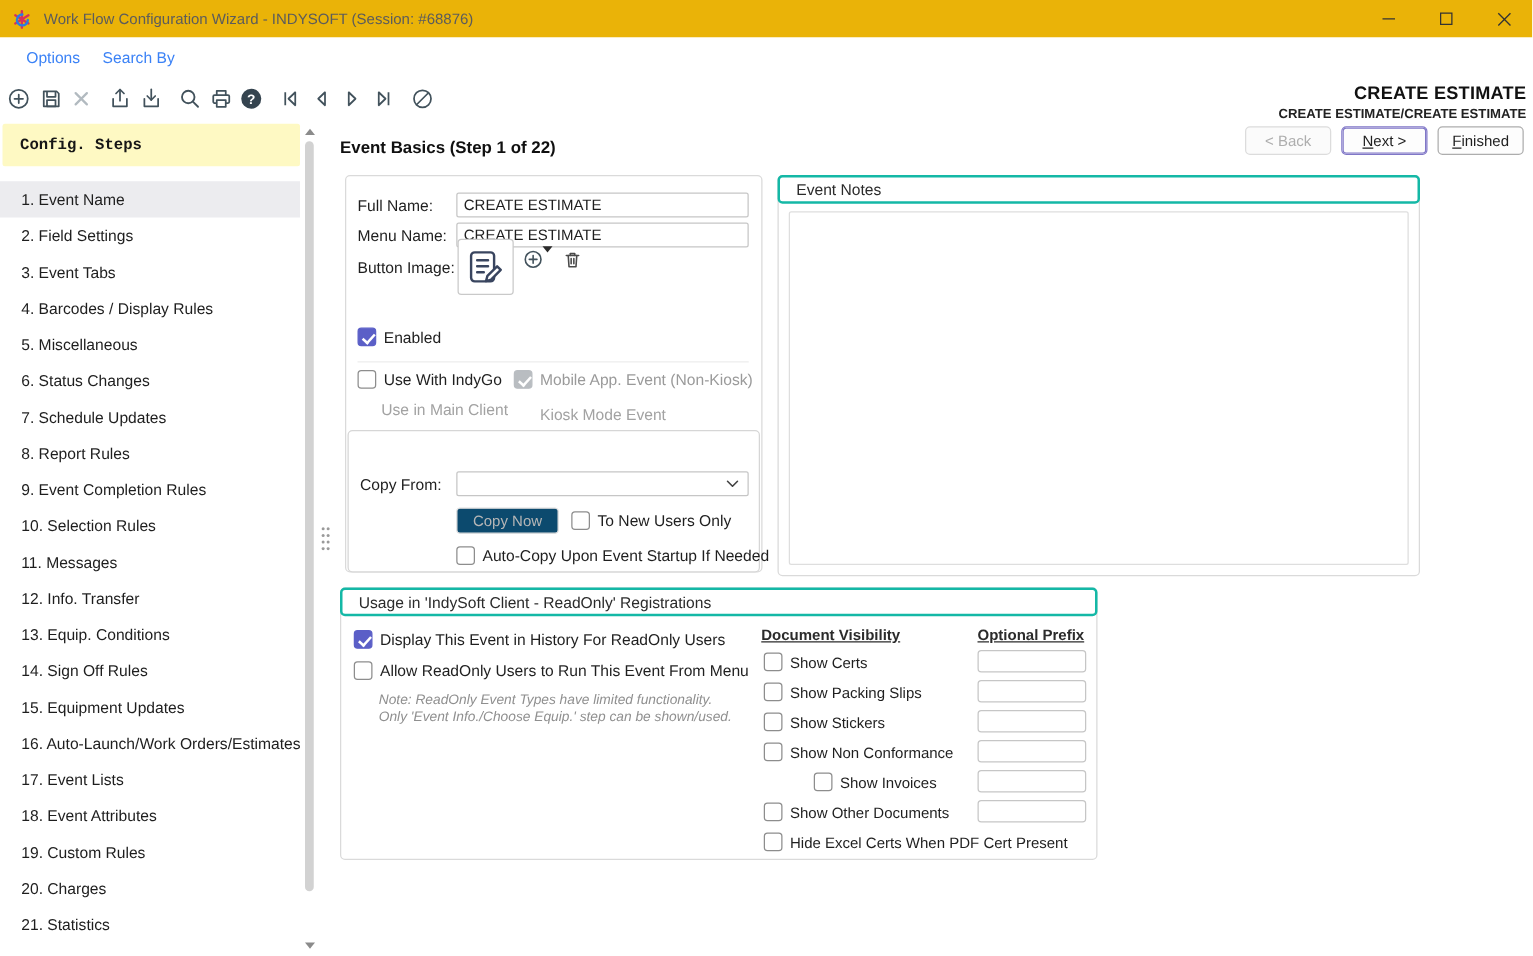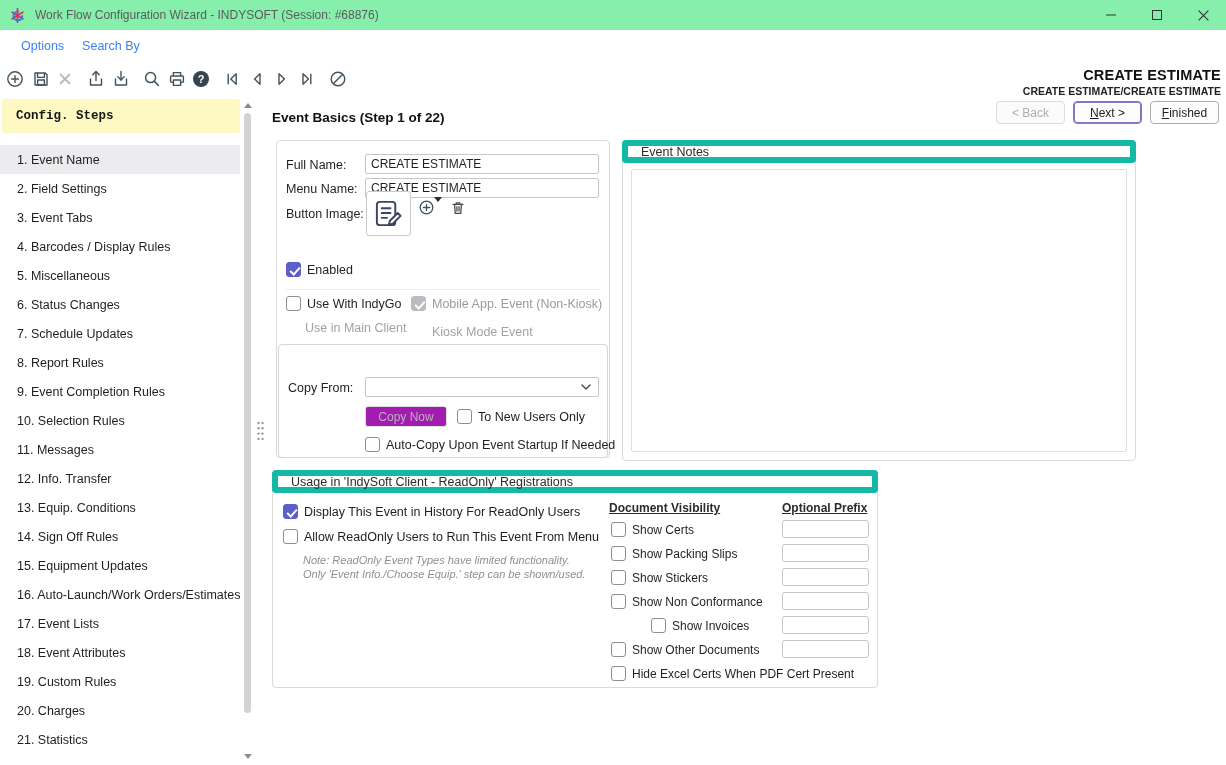--- a/index.html
+++ b/index.html
@@ -1,21 +1,21 @@
 <!DOCTYPE html>
 <html><head>
 <meta charset="utf-8">
 <style>
   *{margin:0;padding:0;box-sizing:border-box;}
   html,body{width:1226px;height:765px;}
   body{font-family:"Liberation Sans","DejaVu Sans",sans-serif;background:#fff;color:#1f1f1f;}
   .window{position:relative;width:1226px;height:765px;overflow:hidden;background:#fff;}
 
   
-  .titlebar{position:absolute;left:0;top:0;width:100%;height:30px;background:#86efac;display:flex;align-items:center;}
+  .titlebar{position:absolute;left:0;top:0;width:100%;height:30px;background:#eab308;display:flex;align-items:center;}
   .app-icon{margin-left:9px;display:flex;align-items:center;}
   .win-title{margin-left:9px;font-size:12px;color:#5c5c5c;}
   .win-controls{margin-left:auto;display:flex;height:100%;}
   .wc{width:46px;height:100%;display:flex;align-items:center;justify-content:center;background:none;border:none;}
 
   
   .menubar{position:absolute;left:0;top:30px;width:100%;height:31px;background:#fff;display:flex;align-items:center;padding-left:12px;}
   .menu-item{font-size:12.5px;color:#3b82f6;padding:5px 9px;cursor:default;}
 
   
@@ -43,21 +43,21 @@
   .vs-top{top:2px;} .vs-bottom{bottom:2px;}
   .tri-up{width:0;height:0;border-left:4px solid transparent;border-right:4px solid transparent;border-bottom:5px solid #8b8b8b;}
   .tri-down{width:0;height:0;border-left:4px solid transparent;border-right:4px solid transparent;border-top:5px solid #8b8b8b;}
   .vs-thumb{position:absolute;left:3px;top:17px;width:7px;height:600px;background:#d2d2d2;border-radius:4px;}
 
   .splitter{position:absolute;left:254px;top:417px;width:13px;height:27px;display:flex;align-items:center;justify-content:center;}
 
   
   .main-title{position:absolute;left:272px;top:110px;font-size:13.5px;font-weight:bold;color:#101010;}
   .group{position:absolute;border:1px solid #dadada;border-radius:4px;background:#fff;}
-  .ghead{position:absolute;left:-1px;right:-1px;top:-1px;height:23px;border:6px solid #14b8a6;border-radius:4px;background:#fff;display:flex;align-items:center;padding-left:13px;font-size:12.5px;color:#2b2b2b;white-space:nowrap;}
+  .ghead{position:absolute;left:-1px;right:-1px;top:-1px;height:23px;border:2px solid #14b8a6;border-radius:4px;background:#fff;display:flex;align-items:center;padding-left:13px;font-size:12.5px;color:#2b2b2b;white-space:nowrap;}
 
   .flabel{position:absolute;font-size:12.5px;color:#1f1f1f;white-space:nowrap;}
   .gray-label{position:absolute;font-size:12.5px;color:#a2a2a2;white-space:nowrap;}
   .ti{position:absolute;height:20px;border:1px solid #c6c6c6;border-radius:2px;font-family:inherit;font-size:12px;color:#1f1f1f;padding:0 5px;background:#fff;outline:none;}
 
   .cb{position:absolute;display:flex;align-items:center;gap:6px;cursor:default;}
   .cb .box{width:15px;height:15px;border:1px solid #8d8d8d;border-radius:3px;background:#fff;position:relative;flex:none;}
   .cb .lbl{font-size:12.5px;color:#1f1f1f;white-space:nowrap;}
   .cb.sm .lbl{font-size:12px;}
   .cb.checked .box{background:#5b5fc7;border-color:#5b5fc7;}
@@ -68,21 +68,21 @@
   .img-tile{position:absolute;left:89px;top:50px;width:45px;height:45px;border:1px solid #c9c9c9;border-radius:3px;background:#fff;display:flex;align-items:center;justify-content:center;}
   .iconbtn{position:absolute;background:none;border:none;padding:0;display:flex;align-items:center;justify-content:center;}
   .dd-tri{position:absolute;width:0;height:0;border-left:4px solid transparent;border-right:4px solid transparent;border-top:5px solid #2b2b2b;}
 
   .hline{position:absolute;left:9px;right:10px;border-top:1px solid #ededed;}
 
   .combo{position:absolute;height:20px;border:1px solid #c6c6c6;border-radius:2px;background:#fff;display:flex;align-items:center;}
   .combo .val{flex:1;font-size:12px;padding:0 5px;color:#1f1f1f;}
   .combo .chev{margin-right:7px;display:flex;}
 
-  .btn2{position:absolute;height:21px;border:1px solid #dedede;border-radius:3px;background:#a21caf;color:#b6b6b6;font-size:12px;font-family:inherit;}
+  .btn2{position:absolute;height:21px;border:1px solid #dedede;border-radius:3px;background:#0c4a6e;color:#b6b6b6;font-size:12px;font-family:inherit;}
 
   .notes-area{position:absolute;left:8px;top:28px;right:8px;bottom:8px;border:1px solid #dedede;border-radius:2px;background:#fff;font-size:12px;padding:4px;outline:none;}
 
   .note-text{position:absolute;font-size:11px;font-style:italic;color:#8f8f8f;white-space:nowrap;}
   .colhead{position:absolute;font-size:12px;font-weight:bold;color:#2b2b2b;text-decoration:underline;white-space:nowrap;}
   .pti{position:absolute;width:87px;height:18px;border:1px solid #c6c6c6;border-radius:3px;font-family:inherit;font-size:11.5px;padding:0 4px;background:#fff;outline:none;}
 </style>
 </head>
 <body>
 

